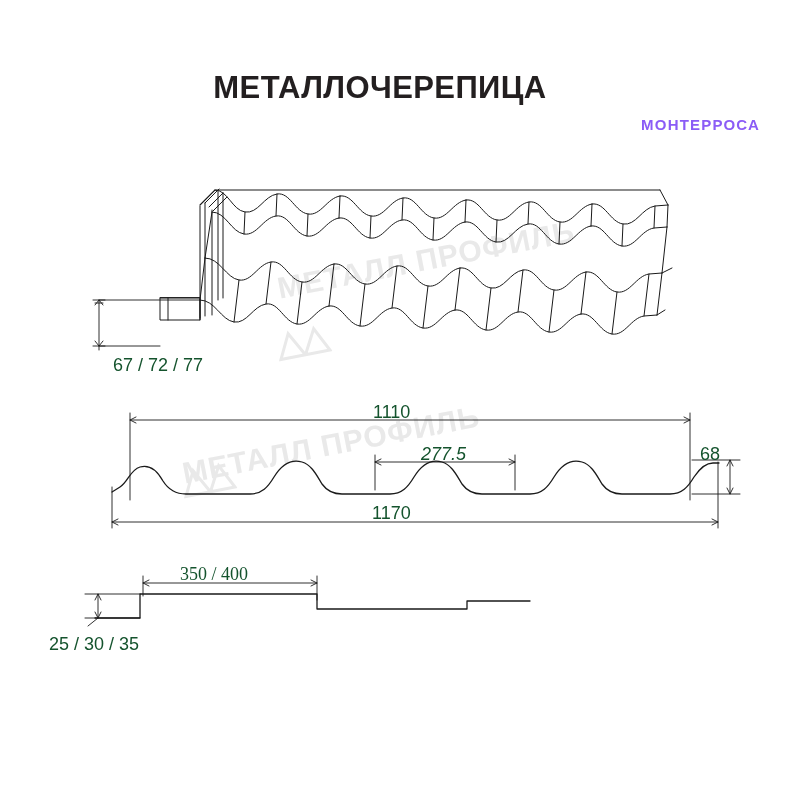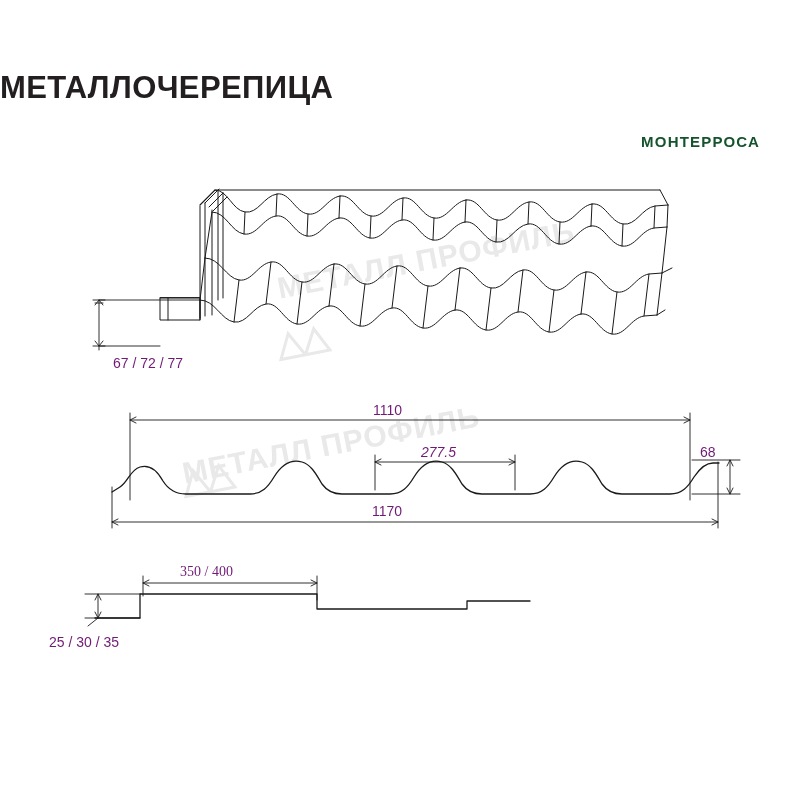--- a/index.html
+++ b/index.html
@@ -14,42 +14,41 @@
     background: #ffffff;
     overflow: hidden;
     font-family: "Liberation Sans", sans-serif;
     color: #1a1a1a;
   }
   .title {
     position: absolute;
     left: 0;
     top: 70px;
     width: 760px;
-    text-align: left;
+    text-align: center;
     font-size: 31px;
     font-weight: bold;
     letter-spacing: 0.4px;
     color: #231f20;
   }
   .subtitle {
     position: absolute;
     left: 0;
     top: 116px;
     width: 760px;
     text-align: right;
     font-size: 15px;
     font-weight: bold;
     letter-spacing: 1.2px;
+    color: #8b5cf6;
+  }
+  .dim-label {
+    position: absolute;
+    font-size: 18px;
     color: #14532d;
-    margin-top: 17px;
-  }
-  .dim-label {
-    position: absolute;
-    font-size: 14px;
-    color: #701a75;
     white-space: nowrap;
   }
   #label-height {
     left: 113px;
     top: 355px;
   }
   #label-1110 {
     left: 373px;
     top: 402px;
   }

